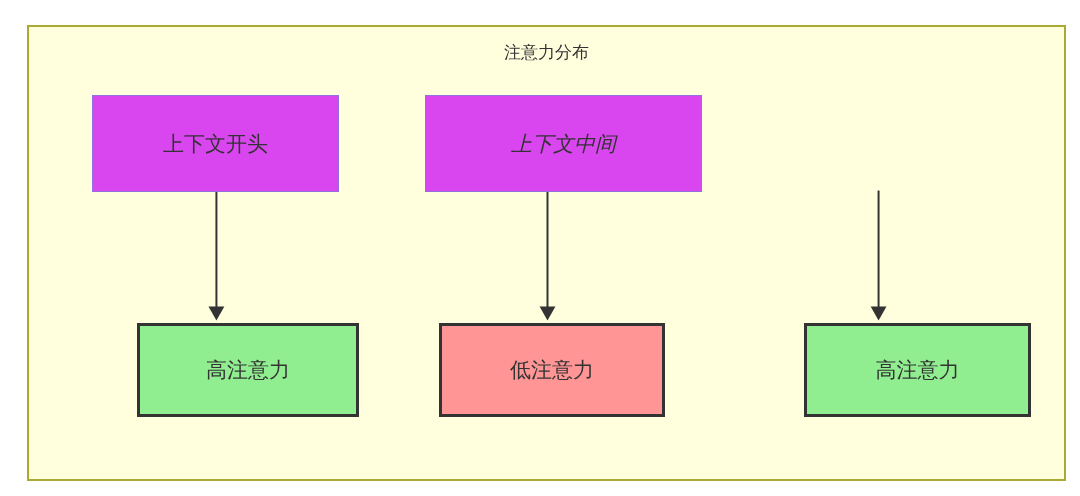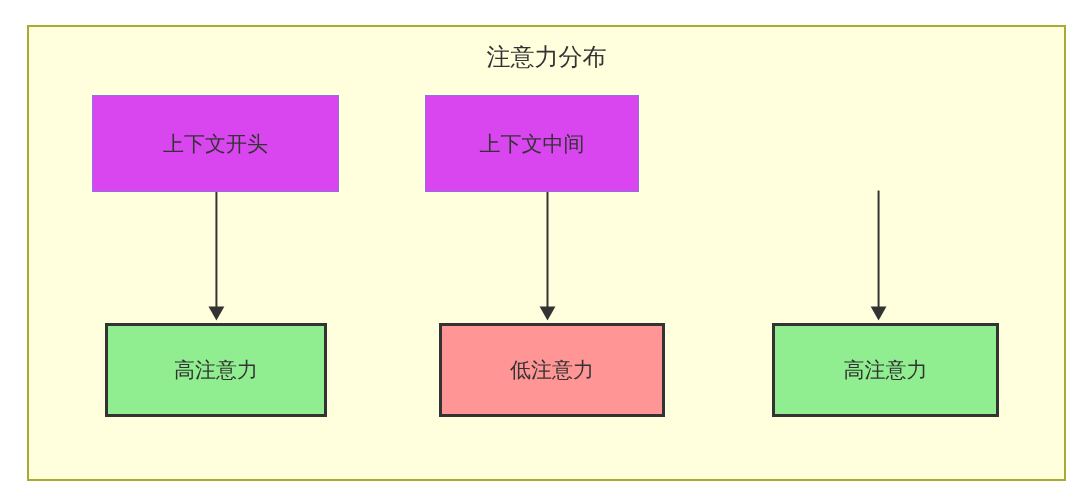--- a/index.html
+++ b/index.html
@@ -15,48 +15,48 @@
     left: 27px; top: 25px;
     width: 1039px; height: 456px;
     background: #FFFFDE;
     border: 2px solid #AAAA33;
   }
   .title {
     position: absolute;
     top: 14px; left: 0;
     width: 100%;
     text-align: center;
-    font-size: 24px;
+    font-size: 17px;
     color: #333333;
     font-weight: 400;
   }
   .node {
     position: absolute;
     display: flex;
     align-items: center;
     justify-content: center;
     font-size: 21px;
     color: #333333;
     text-align: center;
   }
   .ctx {
     background: #d946ef;
     border: 1px solid #9370DB;
     height: 97px;
     top: 68px;
   }
   .ctx.c1 { left: 63px;  width: 247px; }
-  .ctx.c2 { left: 396px; width: 214px; }
+  .ctx.c2 { left: 396px; width: 277px; font-style: italic; }
   .ctx.c3 { left: 730px; width: 248px; }
   .result {
     border: 3px solid #333333;
     height: 94px;
     top: 296px;
   }
-  .result.high { background: #90EE90; }
+  .result.high { background: #90EE90; margin-left: 32px; }
   .result.low  { background: #FF9595; justify-content: center; }
   .result.r1 { left: 76px;  width: 222px; }
   .result.r2 { left: 410px; width: 226px; }
   .result.r3 { left: 743px; width: 227px; }
   .edges {
     position: absolute;
     left: 0; top: 0;
     width: 100%; height: 100%;
     pointer-events: none;
   }

